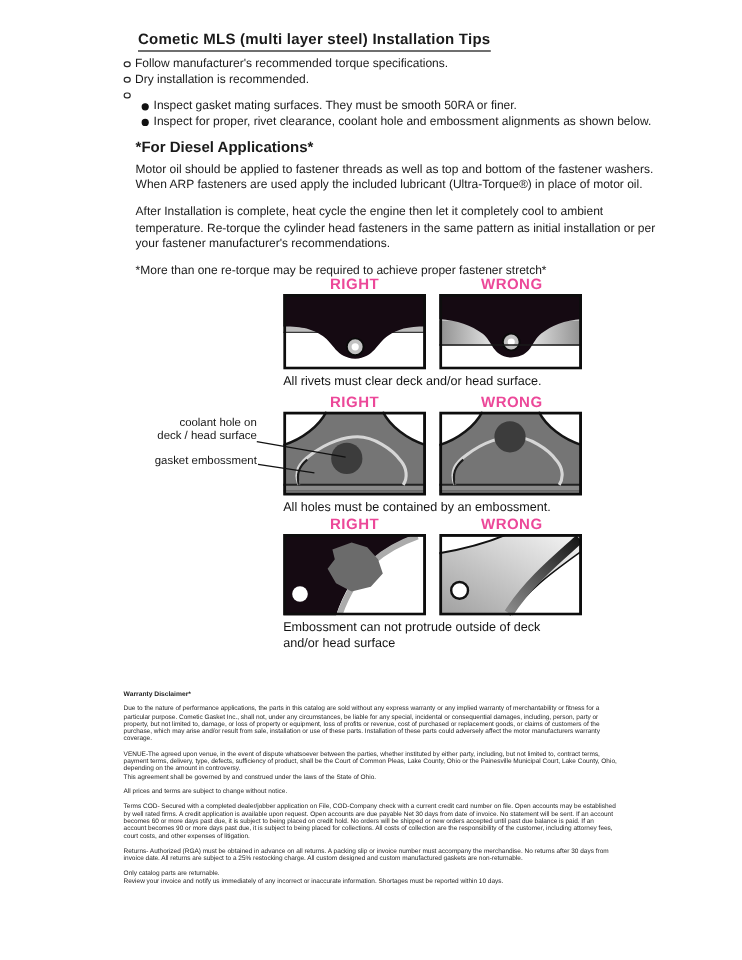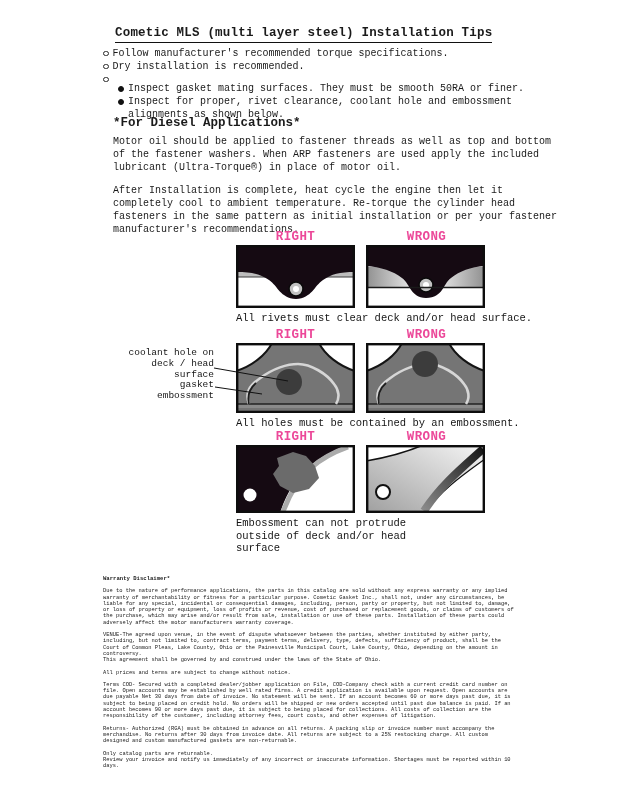--- a/index.html
+++ b/index.html
@@ -6,21 +6,21 @@
     --ink:#1a1a1a;
     --panel-black:#150a12;
     --deck-gray:#bdbdbd;
     --gasket-gray:#757575;
     --emboss-line:#d6d6d6;
     --hole-dark:#3c3c3c;
   }
   html,body{margin:0;padding:0;background:#ffffff;}
   .page{
     position:relative;width:618px;height:800px;background:#ffffff;overflow:hidden;
-    font-family:Liberation Mono, monospace;color:var(--ink);
+    font-family:Liberation Sans, sans-serif;color:var(--ink);
     -webkit-font-smoothing:antialiased;
   }
   
   .title{position:absolute;left:115px;top:26px;font-size:12.5px;font-weight:bold;letter-spacing:.2px;}
   .title span{display:inline-block;border-bottom:1.6px solid #111;padding-bottom:1.5px;}
   
   .bullets{position:absolute;left:103px;top:47px;width:460px;font-size:10px;line-height:13px;}
   .b-item{display:flex;align-items:flex-start;}
   .b-item.sub{margin-left:15px;}
   .b-marker{flex:0 0 auto;width:3.5px;height:3.5px;border:1.1px solid #2a2a2a;border-radius:50%;margin:3.5px 4px 0 0;background:#fff;}
@@ -77,20 +77,21 @@
     <div class="b-item sub">
       <span class="b-marker"></span>
       <span>Inspect for proper, rivet clearance, coolant hole and embossment alignments as shown below.</span>
     </div>
   </div>
 
   <div class="diesel">
     <h2>*For Diesel Applications*</h2>
     <p>Motor oil should be applied to fastener threads as well as top and bottom of the fastener washers. When ARP fasteners are used apply the included lubricant (Ultra-Torque®) in place of motor oil.</p>
     <p class="gap">After Installation is complete, heat cycle the engine then let it completely cool to ambient temperature. Re-torque the cylinder head fasteners in the same pattern as initial installation or per your fastener manufacturer's recommendations.</p>
+    <p class="gap">*More than one re-torque may be required to achieve proper fastener stretch*</p>
   </div>
 
   <div class="drow" style="top:230px;">
     <div class="dw">
       <span>RIGHT</span>
       <span>WRONG</span>
     </div>
     <div class="panels">
       <svg class="panel" width="119" height="63" viewBox="0 0 119 63">
         <rect width="119" height="63" fill="#ffffff"></rect>

